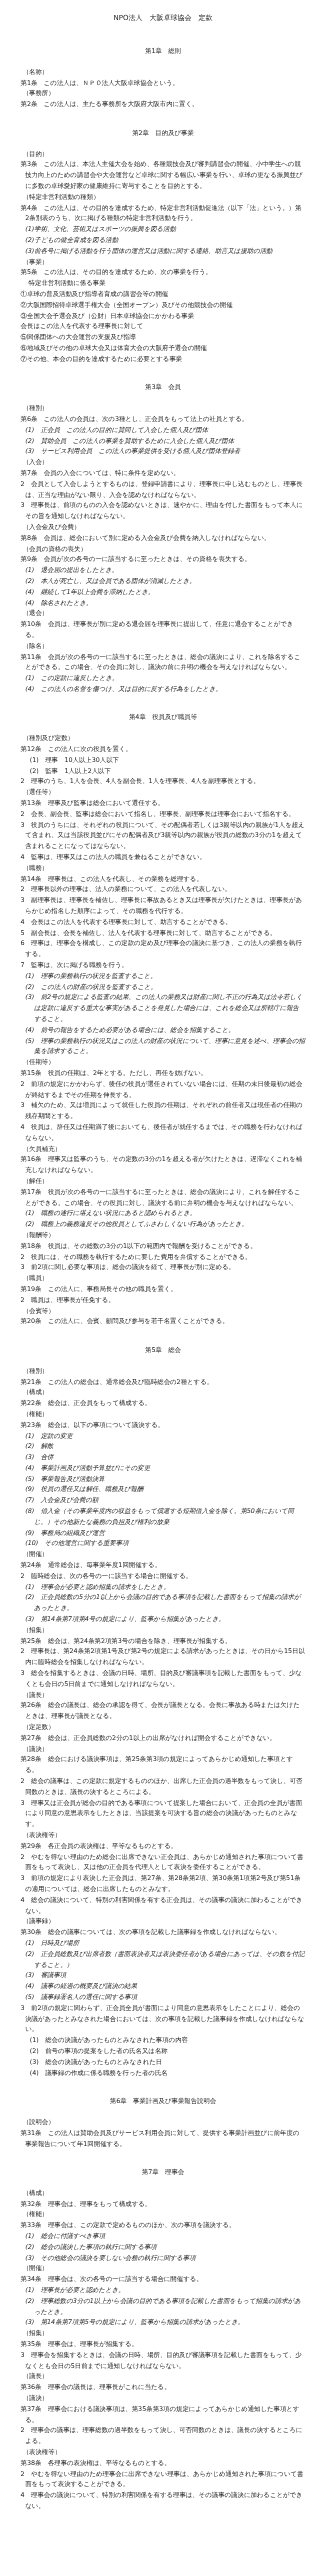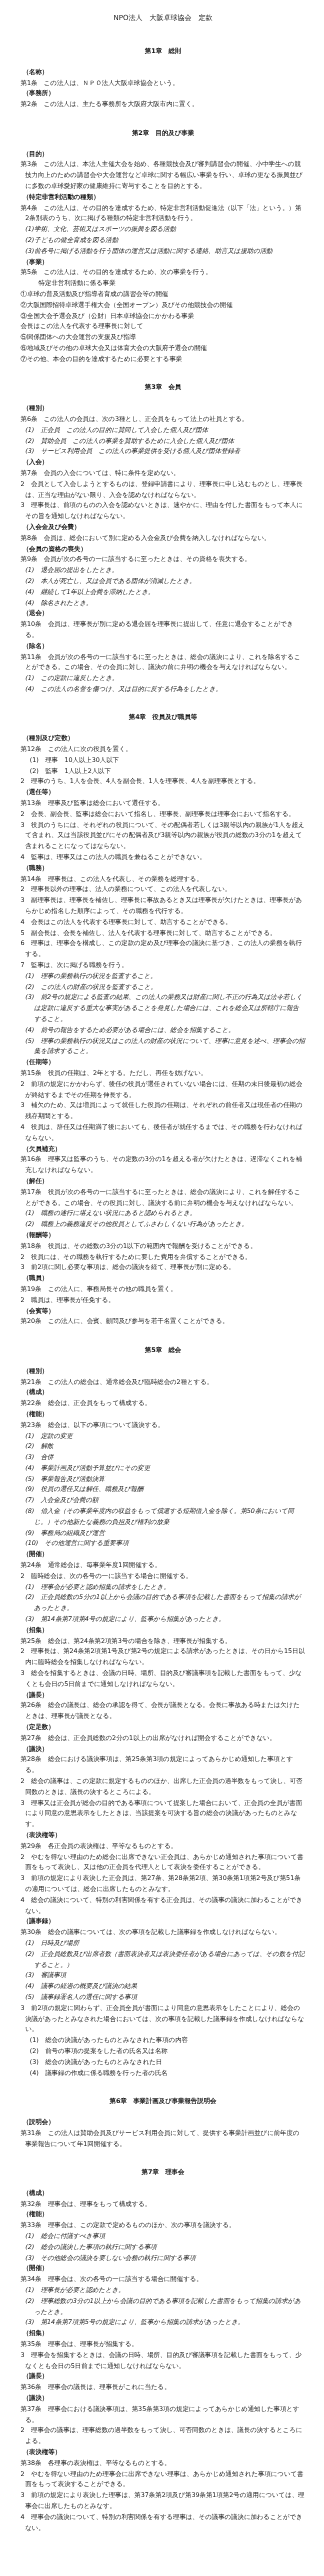--- a/index.html
+++ b/index.html
@@ -10,26 +10,26 @@
     box-sizing:border-box;
     background:#ffffff;
     color:#1b1b1b;
     font-family:"DejaVu Sans","Liberation Sans",sans-serif;
     font-size:6.4px;
     line-height:10.8px;
     padding:13.4px 19.6px 20.6px 20.6px;
     overflow:hidden;
   }
   .title{text-align:center;font-size:7px;margin:0 0 21.6px 0;}
-  .chapter{text-align:center;margin:17.5px 0 10.3px 0;font-weight:bold;}
-  .label{padding-left:2.1px;font-weight:bold;}
+  .chapter{text-align:center;margin:17.5px 0 10.3px 0;}
+  .label{padding-left:2.1px;}
   .art,.par{padding-left:4.6px;text-indent:-4.6px;}
   .item{padding-left:13.4px;text-indent:-8.8px;font-style:italic;}
   .item2{margin-left:4.6px;padding-left:13.4px;text-indent:-8.8px;}
-  .lead{margin-left:18px;}
+  .lead{margin-left:8px;}
   .sub{padding-left:6.7px;text-indent:-6.7px;font-family:Liberation Serif, serif;}
 </style>
 </head>
 <body>
 
 <div class="page">
   <div class="title">NPO法人　大阪卓球協会　定款</div>
   <div>
       <div class="chapter">第1章　総則</div>
       <div class="label">（名称）</div>
@@ -194,17 +194,16 @@
       <div class="art">第35条　理事会は、理事長が招集する。</div>
       <div class="par">3　理事会を招集するときは、会議の日時、場所、目的及び審議事項を記載した書面をもって、少なくとも会日の5日前までに通知しなければならない。</div>
       <div class="label">（議長）</div>
       <div class="art">第36条　理事会の議長は、理事長がこれに当たる。</div>
       <div class="label">（議決）</div>
       <div class="art">第37条　理事会における議決事項は、第35条第3項の規定によってあらかじめ通知した事項とする。</div>
       <div class="par">2　理事会の議事は、理事総数の過半数をもって決し、可否同数のときは、議長の決するところによる。</div>
       <div class="label">（表決権等）</div>
       <div class="art">第38条　各理事の表決権は、平等なるものとする。</div>
       <div class="par">2　やむを得ない理由のため理事会に出席できない理事は、あらかじめ通知された事項について書面をもって表決することができる。</div>
-      <div class="par">3　前項の規定により表決した理事は、第37条第2項及び第39条第1項第2号の適用については、理事会に出席したものとみなす。</div>
       <div class="par">4　理事会の議決について、特別の利害関係を有する理事は、その議事の議決に加わることができない。</div>
     </div>
 </div>
 
 
 </body></html>

